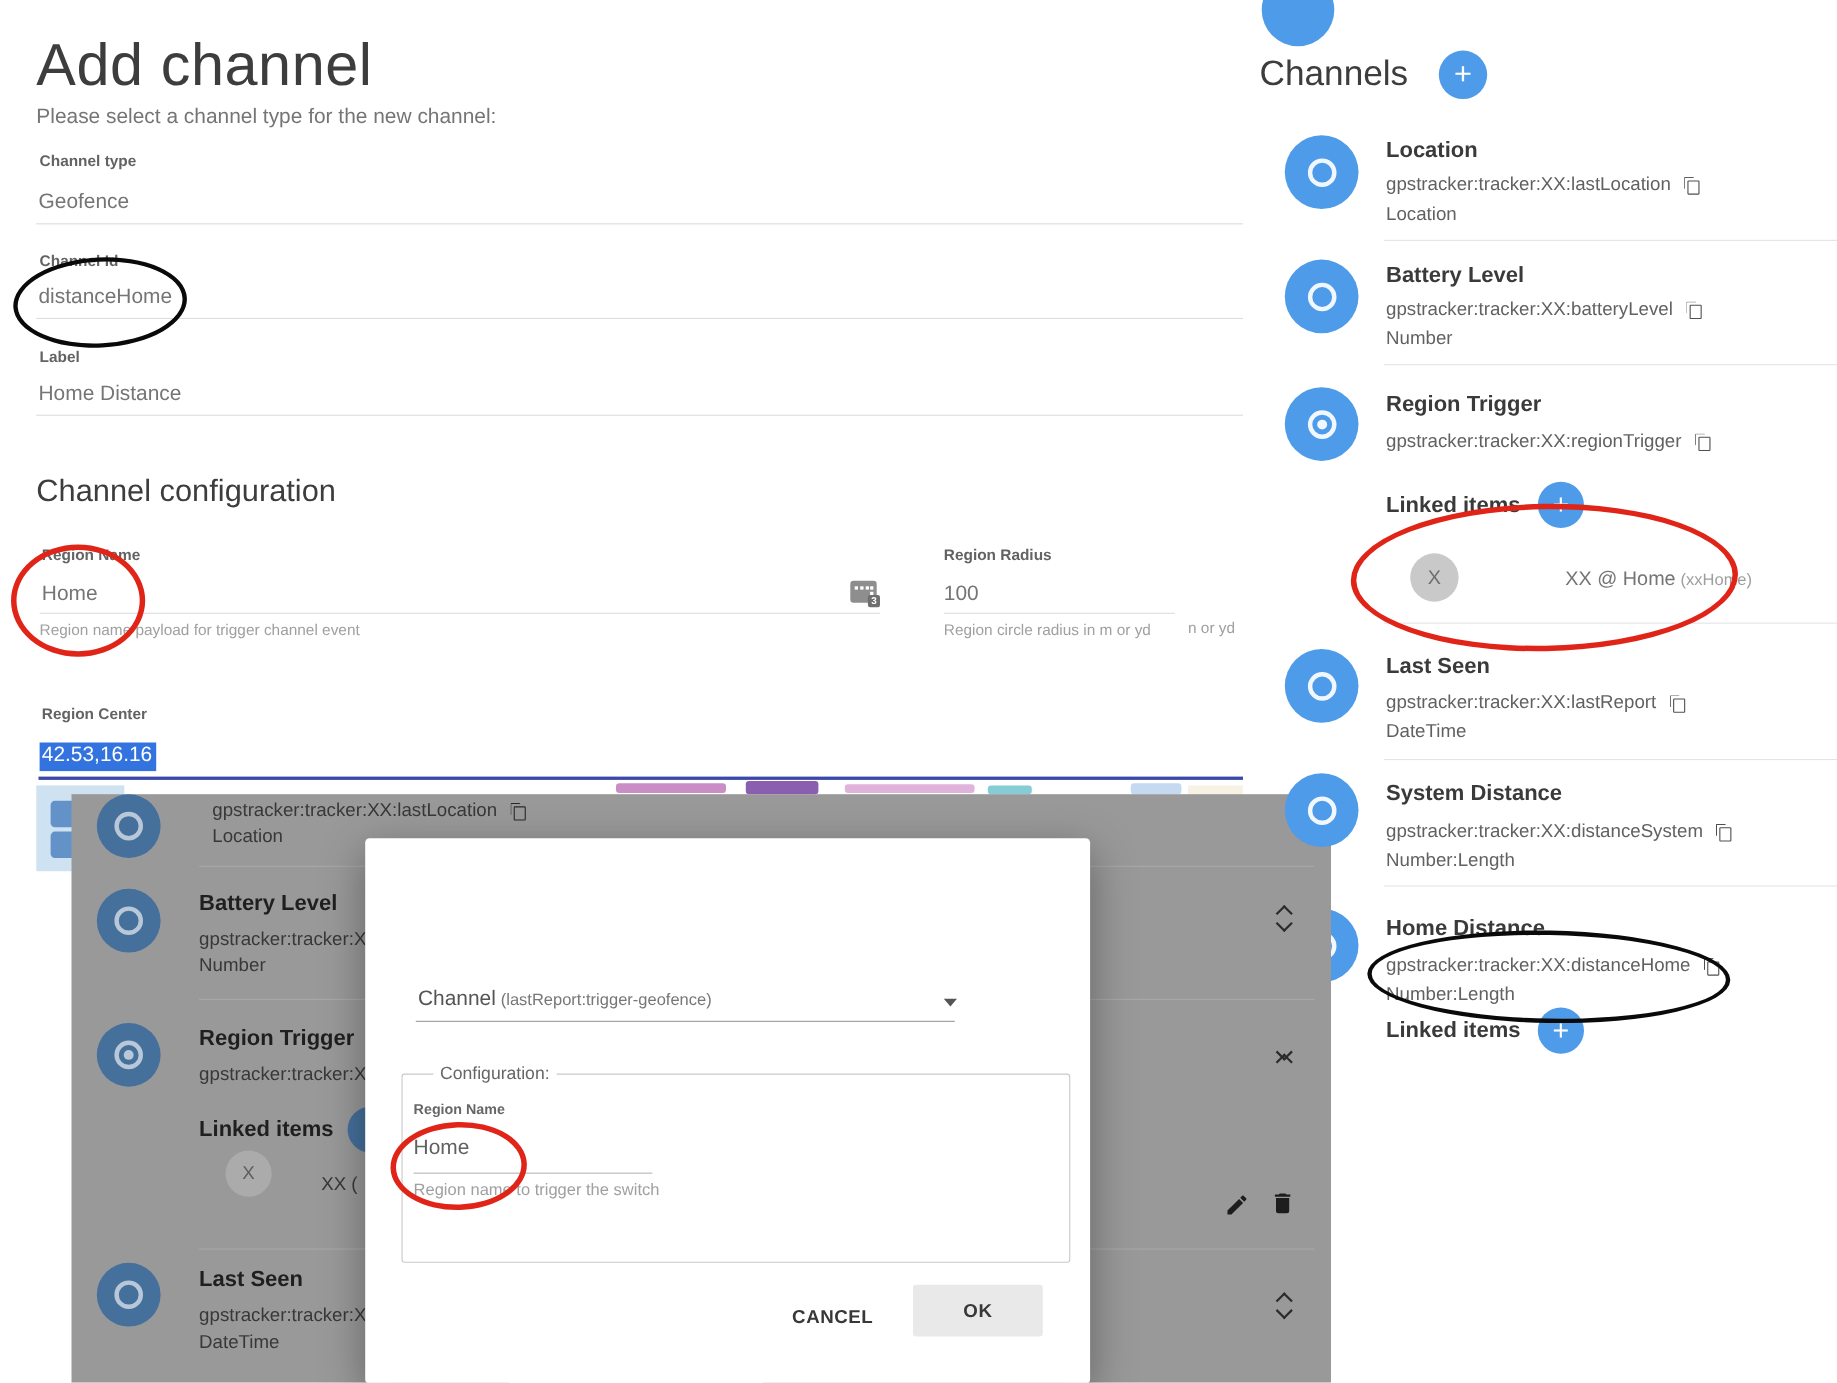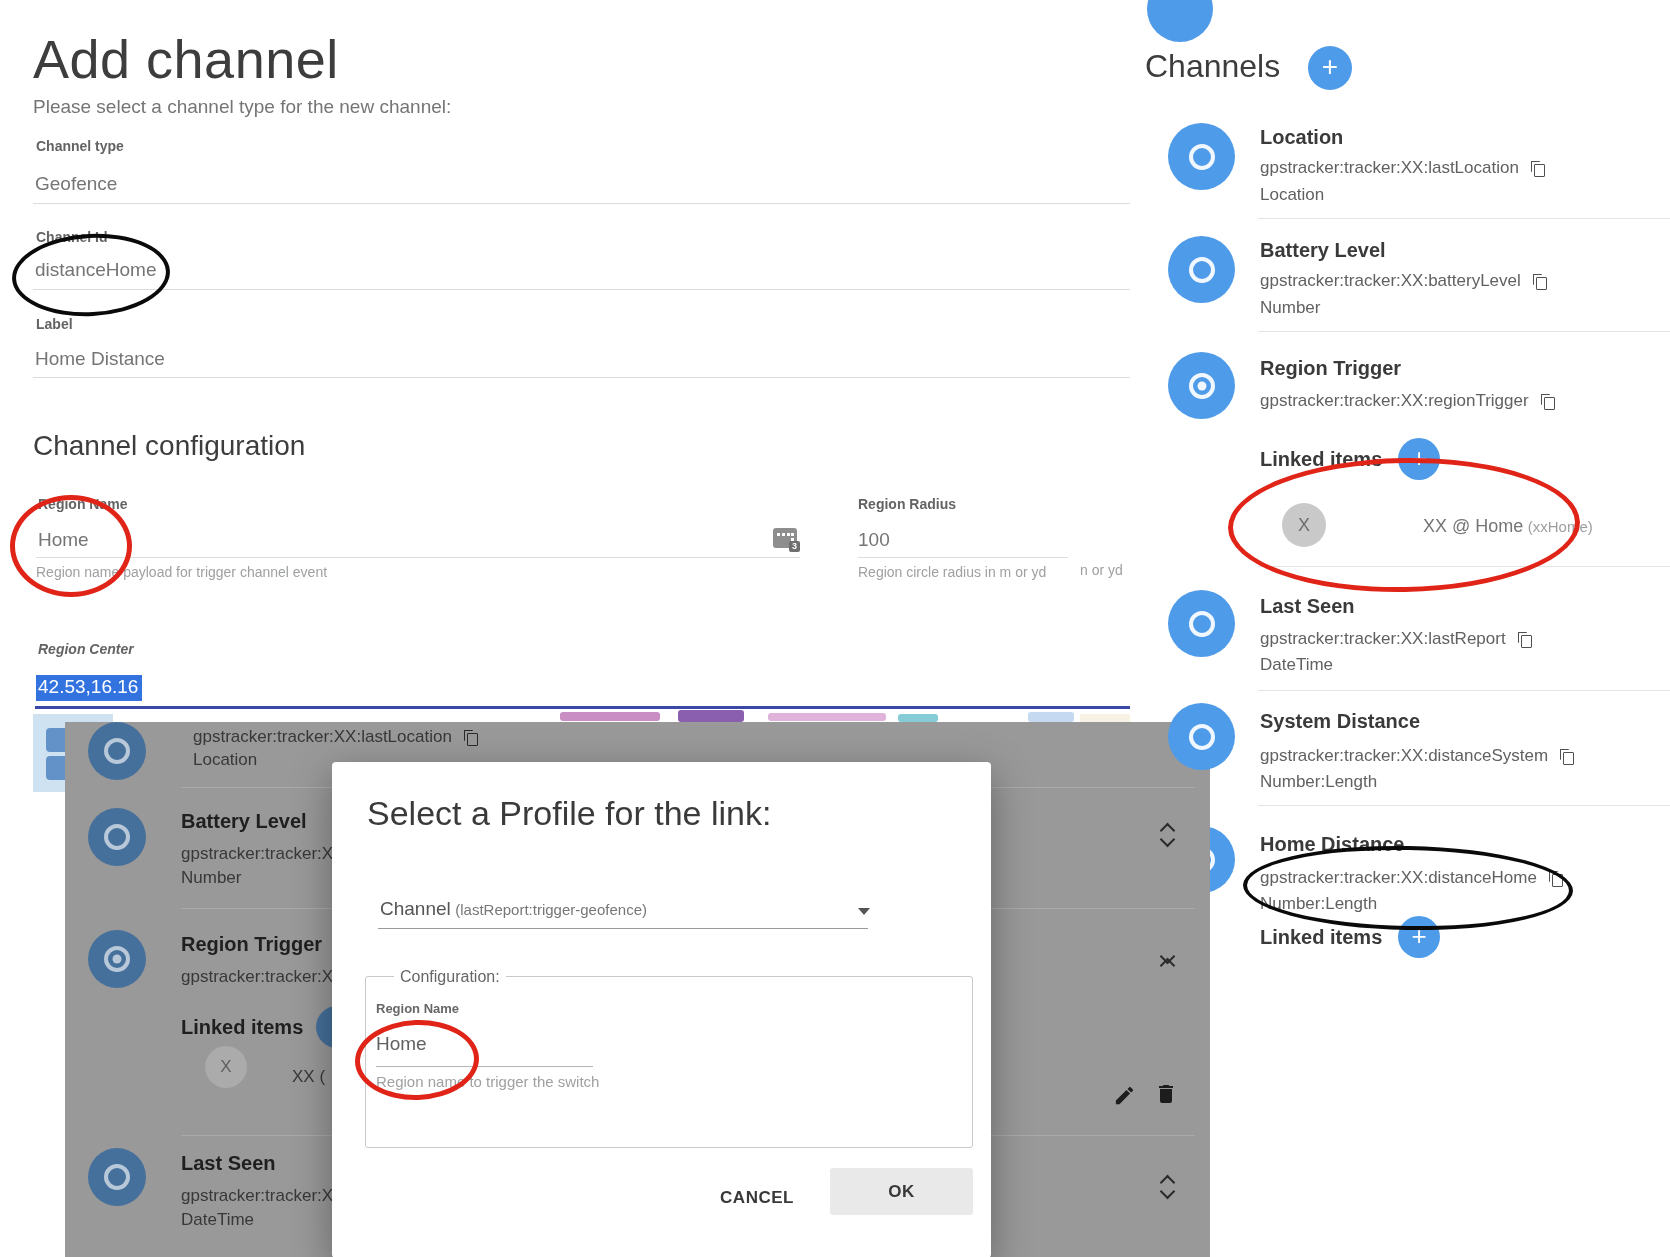--- a/index.html
+++ b/index.html
@@ -120,21 +120,21 @@
 <div class="abs fline" style="left:36px;top:557px;width:764px;"></div>
 <div class="abs fhint" style="left:36px;top:564px;">Region name payload for trigger channel event</div>
 
 <div class="abs flabel" style="left:858px;top:496px;">Region Radius</div>
 <div class="abs fvalue" style="left:858px;top:529px;">100</div>
 <div class="abs fline" style="left:858px;top:557px;width:210px;"></div>
 <div class="abs fhint" style="left:858px;top:564px;">Region circle radius in m or yd</div>
 
 <div class="abs fhint" style="left:1080px;top:562px;">n or yd</div>
 
-<div class="abs flabel" style="left:38px;top:641px;font-style:italic;">Region Center</div>
+<div class="abs flabel" style="left:38px;top:641px;">Region Center</div>
 <div class="abs sel" style="left:36px;top:675px;">42.53,16.16</div>
 <div class="abs focusline" style="left:35px;top:706px;width:1095px;"></div>
 
 <div class="frag" style="left:560px;top:712px;width:100px;height:9px;background:#c98fc5;"></div>
 <div class="frag" style="left:678px;top:710px;width:66px;height:12px;background:#8a5fb0;"></div>
 <div class="frag" style="left:768px;top:713px;width:118px;height:8px;background:#dfb3da;"></div>
 <div class="frag" style="left:898px;top:714px;width:40px;height:8px;background:#85ccd6;"></div>
 <div class="frag" style="left:1028px;top:712px;width:46px;height:10px;background:#c5d9f0;"></div>
 <div class="frag" style="left:1080px;top:714px;width:50px;height:13px;background:#f8f2e4;border-radius:0;"></div>
 <div class="mapctl" style="left:33px;top:714px;width:80px;height:78px;">
@@ -317,38 +317,37 @@
     <span>gpstracker:tracker:X</span>
   </div>
   <div class="otype" style="position:absolute;left:116px;top:488px;">DateTime</div>
   <div class="chev" style="left:1095px;top:452px;">
       <b class="up"></b>
       <b class="dn"></b>
     </div>
 </div>
 
 <div id="modal">
-  <div class="abs mtitle" style="left:35px;top:32px;">Select a Profile for the link:</div>
 
   <div class="abs" style="left:48px;top:136px;">
     <span class="mselval">Channel</span>
     <span class="mseldet">(lastReport:trigger-geofence)</span>
   </div>
   <div class="abs marrow" style="left:526px;top:146px;"></div>
   <div class="abs mselline" style="left:46px;top:166px;width:490px;"></div>
 
   <div class="mfieldset" style="left:33px;top:214px;width:606px;height:170px;"></div>
   <div class="mlegend" style="left:46px;top:206px;margin-left:16px;">Configuration:</div>
 
   <div class="abs mlabel" style="left:44px;top:239px;">Region Name</div>
   <div class="abs mvalue" style="left:44px;top:271px;">Home</div>
   <div class="abs mline" style="left:44px;top:304px;width:217px;"></div>
   <div class="abs mhint" style="left:44px;top:311px;">Region name to trigger the switch</div>
 
   <div class="abs btn-flat" style="left:370px;top:418px;width:110px;height:36px;">CANCEL</div>
-  <div class="abs btn-ok" style="left:498px;top:406px;width:143px;height:47px;">OK</div>
+  <div class="abs btn-ok" style="left:498px;top:406px;width:118px;height:47px;">OK</div>
 </div>
 
 <div class="ann black" style="left:12px;top:234px;width:150px;height:74px;transform:rotate(-3deg);"></div>
 <div class="ann red" style="left:10px;top:495px;width:112px;height:92px;"></div>
 <div class="ann red" style="left:1228px;top:458px;width:342px;height:124px;transform:rotate(-1deg);"></div>
 <div class="ann black" style="left:1243px;top:846px;width:322px;height:76px;transform:rotate(1deg);"></div>
 <div class="ann red" style="left:355px;top:1020px;width:114px;height:70px;transform:rotate(-2deg);z-index:55;"></div>
 
 </body></html>

